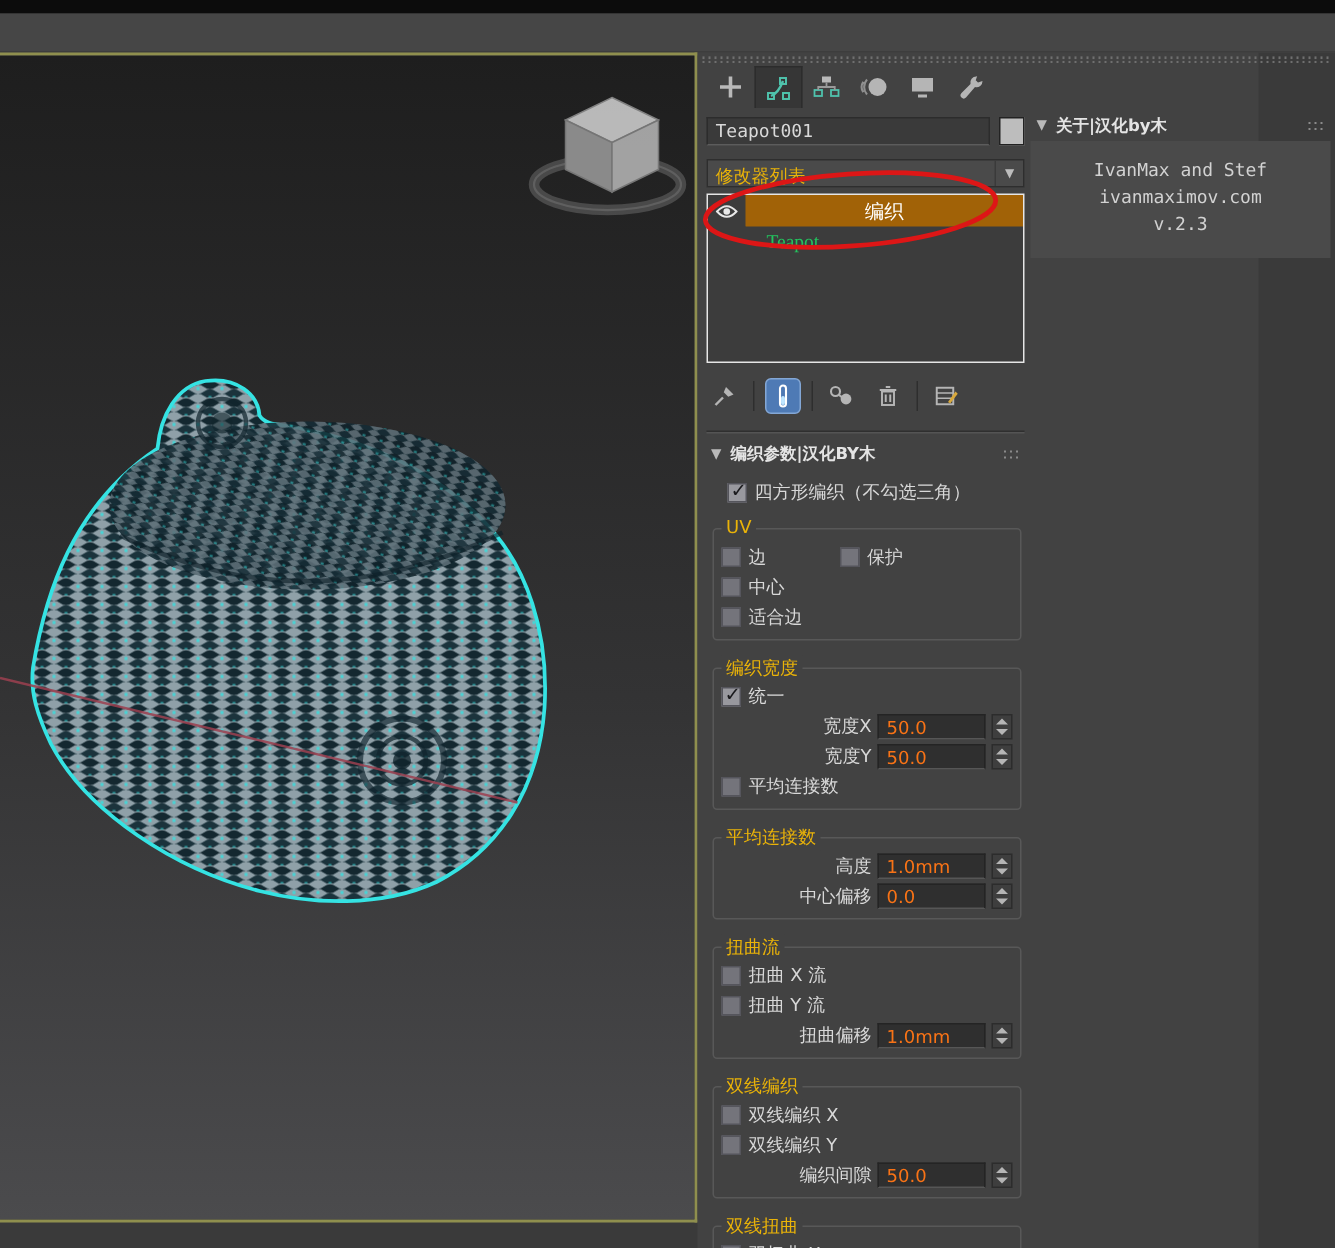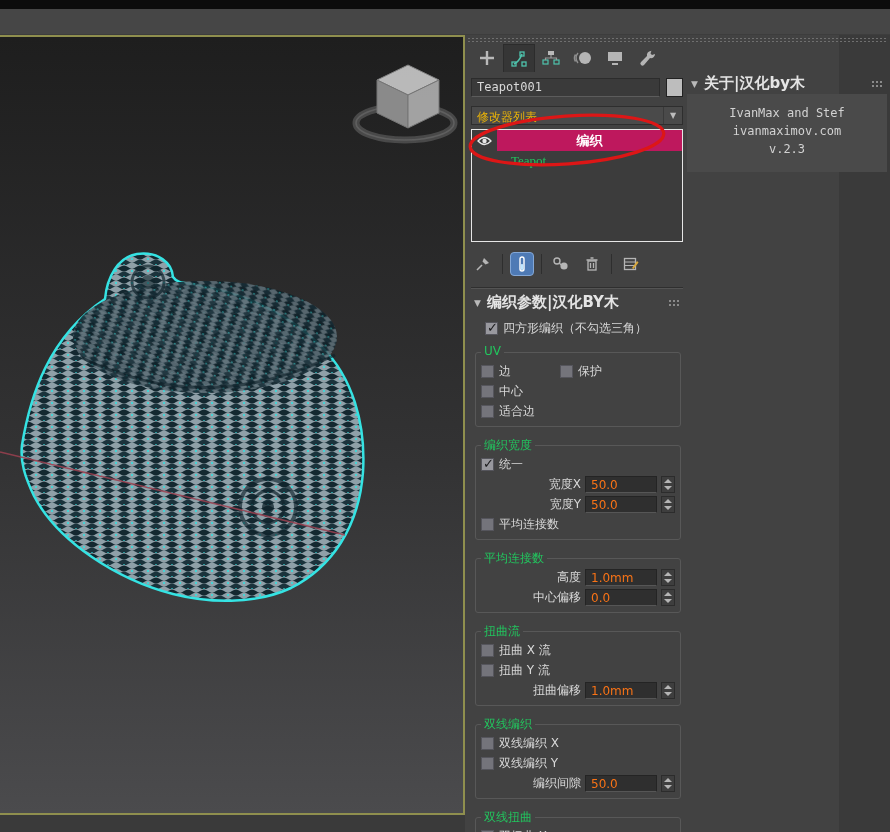--- a/index.html
+++ b/index.html
@@ -40,50 +40,50 @@
   #mod-list { display:flex; height:19px; background:#4a4a4a; border:1px solid #2e2e2e; margin-bottom:4px; }
   #mod-list .lbl { flex:1; padding:2px 5px; color:#eab308; }
   #mod-list .arrow { width:19px; border-left:1px solid #3a3a3a; display:flex; align-items:center; justify-content:center; color:#bdbdbd; font-size:8px; }
 
   
   #stack { height:113px; background:#3c3c3c; border:1px solid #e6e6e6; position:relative; }
   .stack-row { display:flex; height:21px; align-items:stretch; }
   .stack-row .eye { width:25px; display:flex; align-items:center; justify-content:center; background:#3c3c3c; }
   .stack-row .rl { flex:1; display:flex; align-items:center; justify-content:center;
     color:#fff; font-size:13px; }
-  .stack-row.sel .rl { background:#be185d;font-weight:bold; }
+  .stack-row.sel .rl { background:#a16207; }
   .stack-row.base { height:20px; }
   .stack-row.base .rl { justify-content:flex-start; padding-left:14px; color:#22c55e;
     font-family:Liberation Serif, serif; }
 
   #red-ellipse { position:absolute; left:465px; top:75px; width:230px; height:130px; pointer-events:none; }
 
   
   #stack-btns { display:flex; align-items:center; height:30px; margin-top:7px; gap:7px; }
   .sdiv { width:1px; height:20px; background:#2e2e2e; }
   .sbtn { width:24px; height:24px; display:flex; align-items:center; justify-content:center; }
   .sbtn.on { background:#4e7ab5; border:1px solid #83a7d6; border-radius:4px; }
 
   #sep1 { height:2px; border-top:1px solid #2f2f2f; border-bottom:1px solid #545454; margin:8px 0 4px; }
 
   
   .rollout-hd { display:flex; align-items:center; height:19px; gap:6px; padding:0 3px; }
   .rollout-hd .tri { color:#b9b9b9; font-size:9px; }
-  .rollout-hd .t { font-weight:bold; color:#e4e4e4; font-size:15px; flex:1; white-space:nowrap; }
+  .rollout-hd .t { font-weight:bold; color:#e4e4e4; font-size:11px; flex:1; white-space:nowrap; }
   .rollout-hd .grip { width:12px; height:8px;
     background-image:radial-gradient(#8a8a8a 1px, transparent 1px); background-size:4px 4px; }
 
   
   .prow { display:flex; align-items:center; height:20px; gap:5px; }
   .cb { width:13px; height:13px; background:#74747b; border:1px solid #55555c; position:relative; flex:0 0 auto; }
   .cb.checked { background:#98989e; }
   .cb.checked::after { content:"✓"; position:absolute; left:1px; top:-3px; font-size:13px; color:#19191c; font-weight:bold; }
   .plabel { color:#d8d8d8; white-space:nowrap; }
   .group { border:1px solid #585858; border-radius:3px; position:relative; margin:10px 2px 4px 4px; padding:8px 5px 5px; }
-  .gtitle { position:absolute; top:-9px; left:5px; background:#424242; padding:0 3px; color:#22c55e; white-space:nowrap; }
+  .gtitle { position:absolute; top:-9px; left:5px; background:#424242; padding:0 3px; color:#eab308; white-space:nowrap; }
   .srow { display:flex; align-items:center; justify-content:flex-end; height:20px; gap:4px; }
   .srow .plabel { text-align:right; }
   .sfield { width:72px; height:17px; background:#2f2f2f; border:1px solid #242424; border-bottom-color:#565656;
     color:#f97316; padding:1px 5px; line-height:14px; }
   .spinner { width:14px; height:17px; display:flex; flex-direction:column; justify-content:center; gap:3px; align-items:center; background:#3e3e3e; border:1px solid #2c2c2c; }
   .spinner .up  { width:0; height:0; border-left:4px solid transparent; border-right:4px solid transparent; border-bottom:4px solid #b5b5b5; }
   .spinner .dn  { width:0; height:0; border-left:4px solid transparent; border-right:4px solid transparent; border-top:4px solid #b5b5b5; }
 
   
   #about-hd { display:flex; align-items:center; gap:6px; height:19px; padding:0 4px; }

